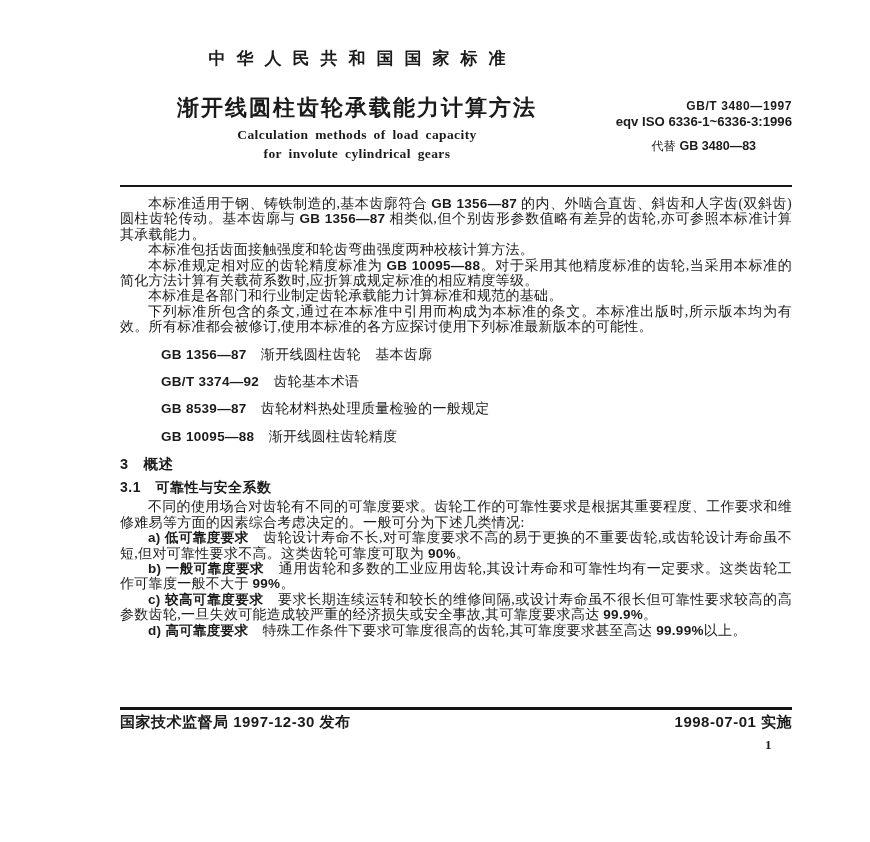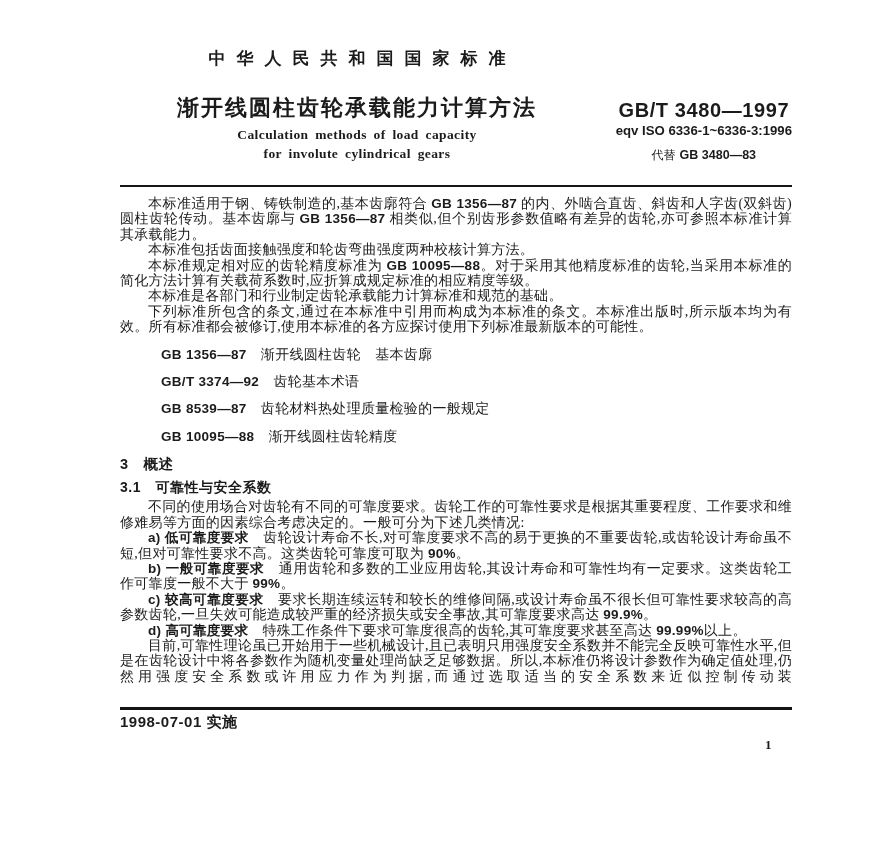--- a/index.html
+++ b/index.html
@@ -39,21 +39,21 @@
   }
   .title-en1 { top: 127px; }
   .title-en2 { top: 146px; }
 
   .std-block {
     position: absolute; top: 99px; right: 0;
     text-align: center;
     font-family: "Liberation Sans", "DejaVu Sans", sans-serif;
     font-weight: bold;
   }
-  .std-no  { font-size: 20px; letter-spacing: 0.6px; white-space: nowrap; }
+  .std-no  { font-size: 12px; letter-spacing: 0.6px; white-space: nowrap; text-align: right; }
   .std-eqv { font-size: 13.2px; margin-top: 1px; white-space: nowrap; }
   .std-rep { font-size: 12.5px; margin-top: 9px; white-space: nowrap; }
   .std-rep .rep-prefix { font-weight: normal; font-size: 12px; margin-right: 4px; }
 
   .rule-top {
     position: absolute; top: 185px; left: 0; width: 672px;
     height: 2px; background: #161616;
   }
 
   
@@ -133,23 +133,23 @@
         <p class="ref-item"><b>GB 10095—88</b><span>　渐开线圆柱齿轮精度</span></p>
       </div>
 
       <div class="sec-heading">3　概述</div>
       <div class="sub-heading">3.1　可靠性与安全系数</div>
       <p class="para"><span>不同的使用场合对齿轮有不同的可靠度要求。齿轮工作的可靠性要求是根据其重要程度、工作要求和维修难易等方面的因素综合考虑决定的。一般可分为下述几类情况:</span></p>
       <p class="para"><b>a) 低可靠度要求</b><span>　齿轮设计寿命不长,对可靠度要求不高的易于更换的不重要齿轮,或齿轮设计寿命虽不短,但对可靠性要求不高。这类齿轮可靠度可取为 </span><b>90%</b><span>。</span></p>
       <p class="para"><b>b) 一般可靠度要求</b><span>　通用齿轮和多数的工业应用齿轮,其设计寿命和可靠性均有一定要求。这类齿轮工作可靠度一般不大于 </span><b>99%</b><span>。</span></p>
       <p class="para"><b>c) 较高可靠度要求</b><span>　要求长期连续运转和较长的维修间隔,或设计寿命虽不很长但可靠性要求较高的高参数齿轮,一旦失效可能造成较严重的经济损失或安全事故,其可靠度要求高达 </span><b>99.9%</b><span>。</span></p>
       <p class="para"><b>d) 高可靠度要求</b><span>　特殊工作条件下要求可靠度很高的齿轮,其可靠度要求甚至高达 </span><b>99.99%</b><span>以上。</span></p>
-      <p class="para cut"><span>目前,可靠性理论虽已开始用于一些机械设计,且已表明只用强度安全系数并不能完全反映可靠性水平,但是在齿轮设计中将各参数作为随机变量处理尚缺乏足够数据。所以,本标准仍将设计参数作为确定值处理,仍然用强度安全系数或许用应力作为判据,而通过选取适当的安全系数来近似控制传动装</span></p>
     </div>
 
     <div class="rule-bottom"></div>
     <div class="footer-row">
+      <span>国家技术监督局 1997-12-30 发布</span>
       <span>1998-07-01 实施</span>
     </div>
     <div class="page-num">1</div>
 
   </div>
 </div>
 
 </body></html>

